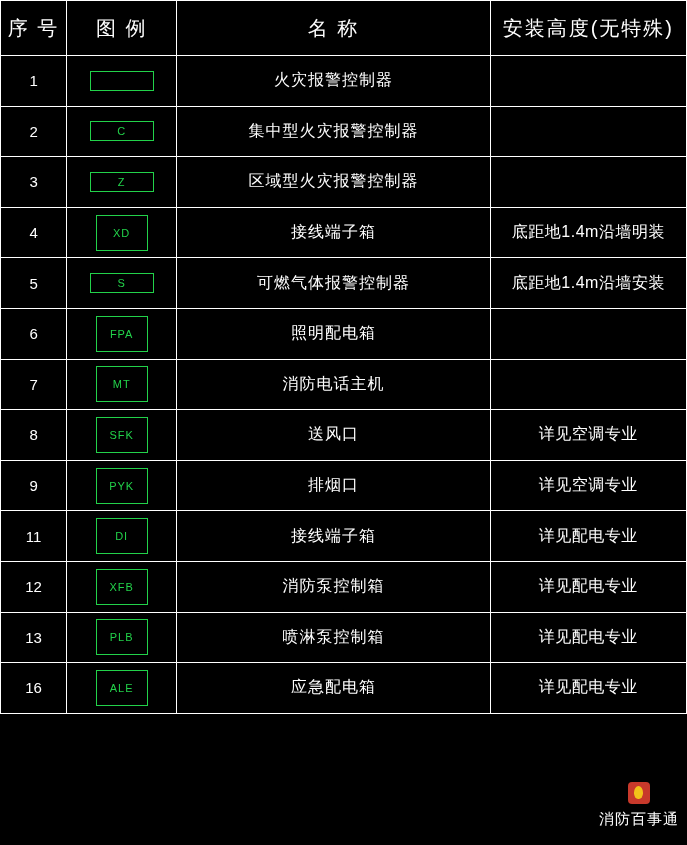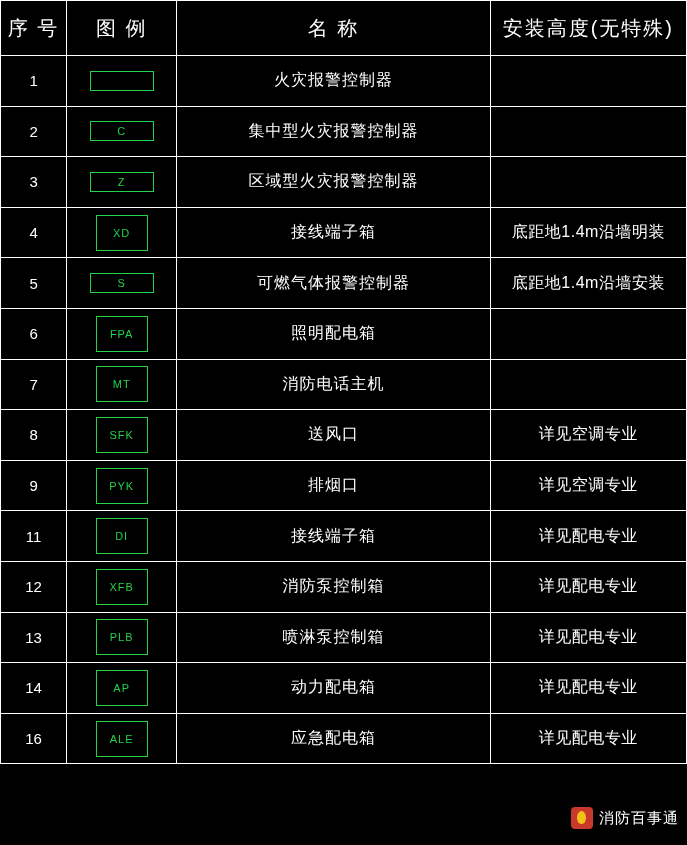--- a/index.html
+++ b/index.html
@@ -79,20 +79,21 @@
   #watermark {
     position: absolute;
     right: 8px;
     bottom: 16px;
     display: flex;
     align-items: center;
     gap: 6px;
     font-size: 15px;
     color: #ffffff;
     letter-spacing: 1px;
+    flex-direction: column;
   }
   #watermark .wm-logo {
     width: 22px;
     height: 22px;
     border-radius: 4px;
     background: #c8392b;
     position: relative;
     display: inline-block;
   }
   #watermark .wm-logo::after {
@@ -239,30 +240,20 @@
         <td class="cell-no">13</td>
         <td class="cell-symbol">
           <div class="sym-wrap">
             <div class="sym-box mid">PLB</div>
           </div>
         </td>
         <td class="cell-name">喷淋泵控制箱</td>
         <td class="cell-h">详见配电专业</td>
       </tr>
       <tr>
-        <td class="cell-no">14</td>
-        <td class="cell-symbol">
-          <div class="sym-wrap">
-            <div class="sym-box mid">AP</div>
-          </div>
-        </td>
-        <td class="cell-name">动力配电箱</td>
-        <td class="cell-h">详见配电专业</td>
-      </tr>
-      <tr>
         <td class="cell-no">16</td>
         <td class="cell-symbol">
           <div class="sym-wrap">
             <div class="sym-box mid">ALE</div>
           </div>
         </td>
         <td class="cell-name">应急配电箱</td>
         <td class="cell-h">详见配电专业</td>
       </tr>
     </tbody>

